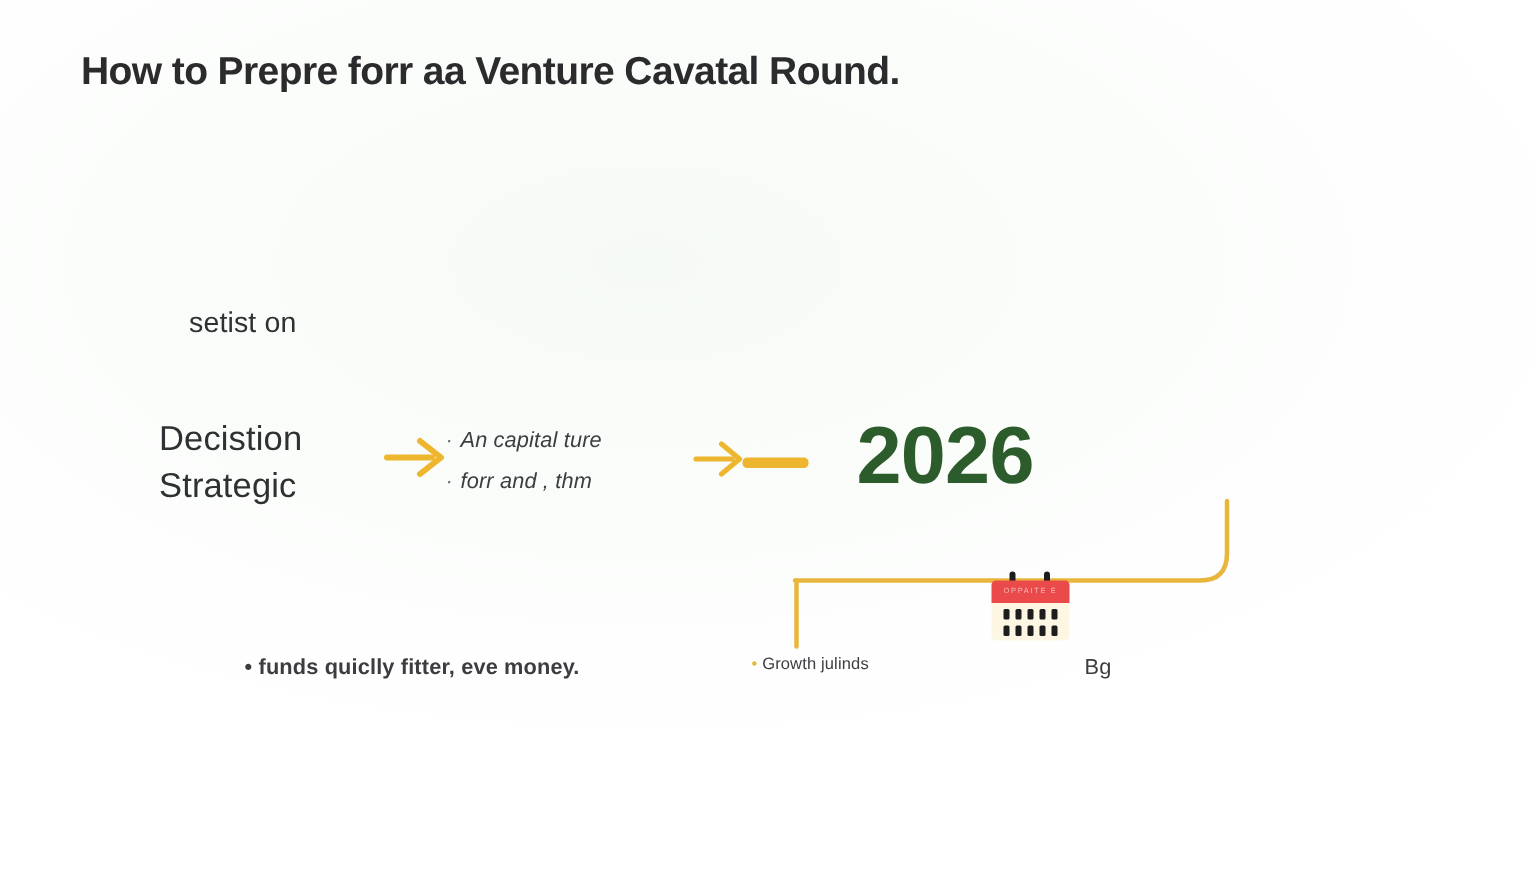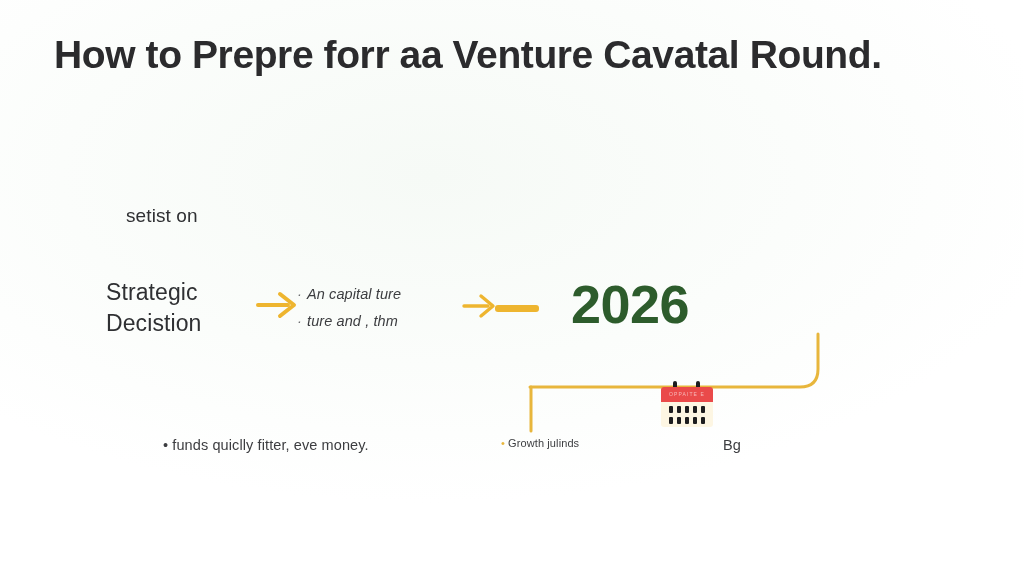--- a/index.html
+++ b/index.html
@@ -23,21 +23,21 @@
       #ffffff;
     overflow: hidden;
   }
 
   
   #title {
     position: absolute;
     left: 54px;
     top: 33px;
     width: 940px;
-    font-size: 39px;
+    font-size: 26px;
     font-weight: 700;
     letter-spacing: -0.4px;
     color: #2b2b2d;
     line-height: 1.15;
     white-space: nowrap;
   }
 
   
   #kicker {
     position: absolute;
@@ -185,20 +185,21 @@
 
   
   #bottom-note {
     position: absolute;
     left: 163px;
     top: 437px;
     font-size: 14.5px;
     color: #3c3d40;
     white-space: nowrap;
     letter-spacing: 0.1px;
+    font-weight: bold;
   }
   #bottom-note .dot { color: #3c3d40; }
 
   #timeline-label-1 {
     position: absolute;
     left: 501px;
     top: 437px;
     font-size: 11px;
     color: #3c3d40;
     white-space: nowrap;
@@ -220,34 +221,34 @@
 </head>
 <body>
 
 <div id="slide">
 
   <div id="title">How to Prepre forr aa Venture Cavatal Round.</div>
 
   <div id="kicker">setist on</div>
 
   <div id="stage-label">
+    <span class="line">Decistion</span>
     <span class="line">Strategic</span>
-    <span class="line">Decistion</span>
   </div>
 
   <span class="arrow" id="arrow-1">
     <svg width="44" height="34" viewBox="0 0 44 34" fill="none" aria-hidden="true">
       <path d="M2 17 H32" stroke="#eeb52f" stroke-width="4" stroke-linecap="round"></path>
       <path d="M24 6 L38 17 L24 28" stroke="#eeb52f" stroke-width="4" stroke-linecap="round" stroke-linejoin="round" fill="none"></path>
     </svg>
   </span>
 
   <div id="bullets">
     <span class="bullet-row"><span class="dot">·</span><span>An capital ture</span></span>
-    <span class="bullet-row"><span class="dot">·</span><span>ture and , thm</span></span>
+    <span class="bullet-row"><span class="dot">·</span><span>forr and , thm</span></span>
   </div>
 
   <span class="arrow" id="arrow-2">
     <svg width="40" height="32" viewBox="0 0 40 32" fill="none" aria-hidden="true">
       <path d="M2 16 H26" stroke="#eeb52f" stroke-width="3.4" stroke-linecap="round"></path>
       <path d="M19 6 L31 16 L19 26" stroke="#eeb52f" stroke-width="3.4" stroke-linecap="round" stroke-linejoin="round" fill="none"></path>
     </svg>
   </span>
 
   <div id="yellow-dash"></div>

